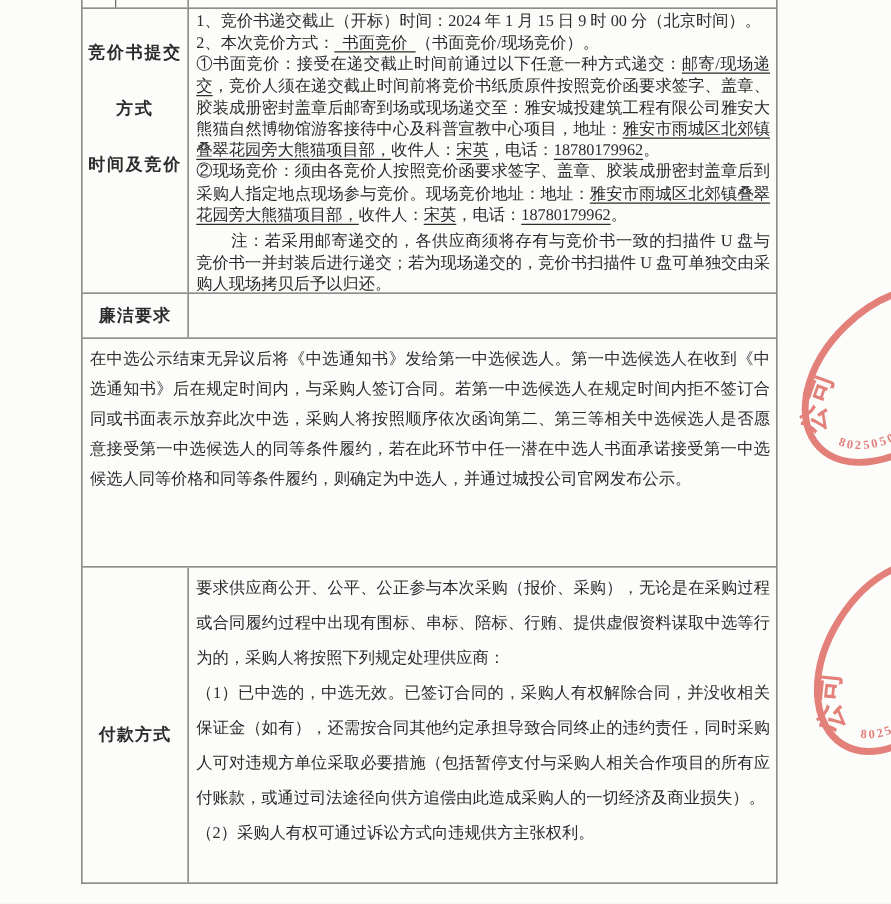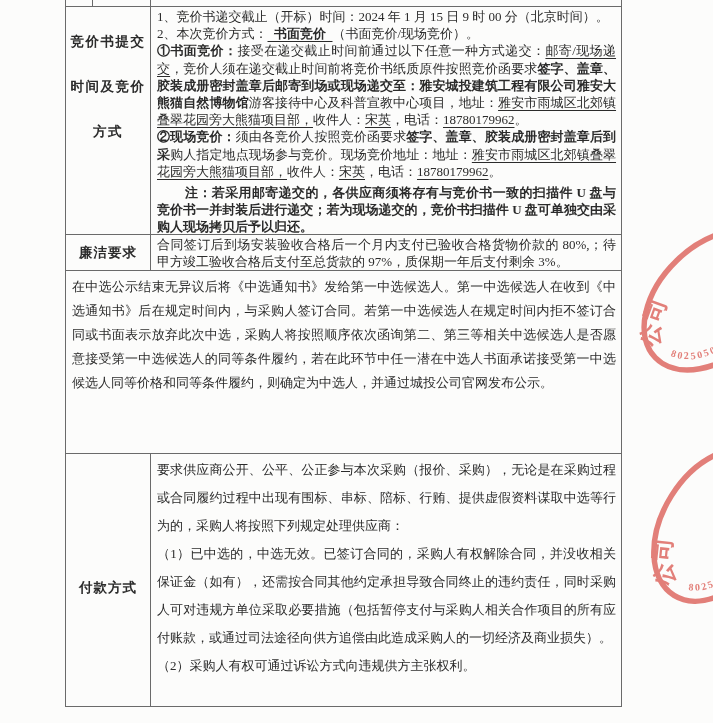--- a/index.html
+++ b/index.html
@@ -52,51 +52,50 @@
     font-size:13px;
     text-align:justify;
     overflow:hidden;
     white-space:pre-wrap;
   }
   .ccell.tight{line-height:17.2px;}
   .ccell.loose1{line-height:24px;padding-top:4px;}
   .ccell.loose2{line-height:28px;padding-top:2px;}
   .para{margin:0;}
   .para.note{margin-top:4px;text-indent:28px;}
-  .para span.b{font-weight:bold;margin-top:20px;}
+  .para span.b{font-weight:normal;margin-top:20px;}
   .para span.u{text-decoration:underline;text-underline-offset:3px;}
   
   .stamp{position:absolute;pointer-events:none;opacity:0.85;}
 </style>
 </head>
 <body>
 
 <div class="page">
 
   <div class="doc-table">
 
     <div class="partial-row">
       <div class="vline" style="left:26px"></div>
       <div class="vline" style="left:84px"></div>
     </div>
 
     <div class="trow" style="height:227px">
       <div class="hcell multi">
         <div>竞价书提交</div>
+        <div>方式</div>
         <div>时间及竞价</div>
-        <div>方式</div>
       </div>
       <div class="ccell tight"><div class="para"><span>1、竞价书递交截止（开标）时间：2024 年 1 月 15 日 9 时 00 分（北京时间）。</span></div><div class="para"><span>2、本次竞价方式：</span><span class="b u">  书面竞价  </span><span>（书面竞价/现场竞价）。</span></div><div class="para"><span class="b">①书面竞价：</span><span>接受在递交截止时间前通过以下任意一种方式递交：</span><span class="u">邮寄/现场递交</span><span>，竞价人须在递交截止时间前将竞价书纸质原件按照竞价函要求</span><span class="b">签字、盖章、胶装成册密封盖章后邮寄到场或现场递交至：雅安城投建筑工程有限公司雅安大熊猫自然博物馆</span><span>游客接待中心及科普宣教中心项目，地址：</span><span class="u">雅安市雨城区北郊镇叠翠花园旁大熊猫项目部，</span><span>收件人：</span><span class="u">宋英</span><span>，电话：</span><span class="u">18780179962</span><span>。</span></div><div class="para"><span class="b">②现场竞价：</span><span>须由各竞价人按照竞价函要求</span><span class="b">签字、盖章、胶装成册密封盖章后到采</span><span>购人指定地点现场参与竞价。现场竞价地址：地址：</span><span class="u">雅安市雨城区北郊镇叠翠花园旁大熊猫项目部，</span><span>收件人：</span><span class="u">宋英</span><span>，电话：</span><span class="u">18780179962</span><span>。</span></div><div class="para note"><span class="b">注：若采用邮寄递交的，各供应商须将存有与竞价书一致的扫描件 U 盘与竞价书一并封装后进行递交；若为现场递交的，竞价书扫描件 U 盘可单独交由采购人现场拷贝后予以归还。</span></div></div>
     </div>
 
     <div class="trow bordered" style="height:36px">
       <div class="hcell mid">
         <div>廉洁要求</div>
       </div>
-      <div class="ccell tight"><div class="para"><span>合同签订后到场安装验收合格后一个月内支付已验收合格货物价款的 80%,；待甲方竣工验收合格后支付至总货款的 97%，质保期一年后支付剩余 3%。</span></div></div>
     </div>
 
     <div class="trow bordered" style="height:183px">
       <div class="ccell loose1"><div class="para"><span>在中选公示结束无异议后将《中选通知书》发给第一中选候选人。第一中选候选人在收到《中选通知书》后在规定时间内，与采购人签订合同。若第一中选候选人在规定时间内拒不签订合同或书面表示放弃此次中选，采购人将按照顺序依次函询第二、第三等相关中选候选人是否愿意接受第一中选候选人的同等条件履约，若在此环节中任一潜在中选人书面承诺接受第一中选候选人同等价格和同等条件履约，则确定为中选人，并通过城投公司官网发布公示。</span></div></div>
     </div>
 
     <div class="trow bordered" style="height:253px">
       <div class="hcell lowmid">
         <div>付款方式</div>
       </div>

